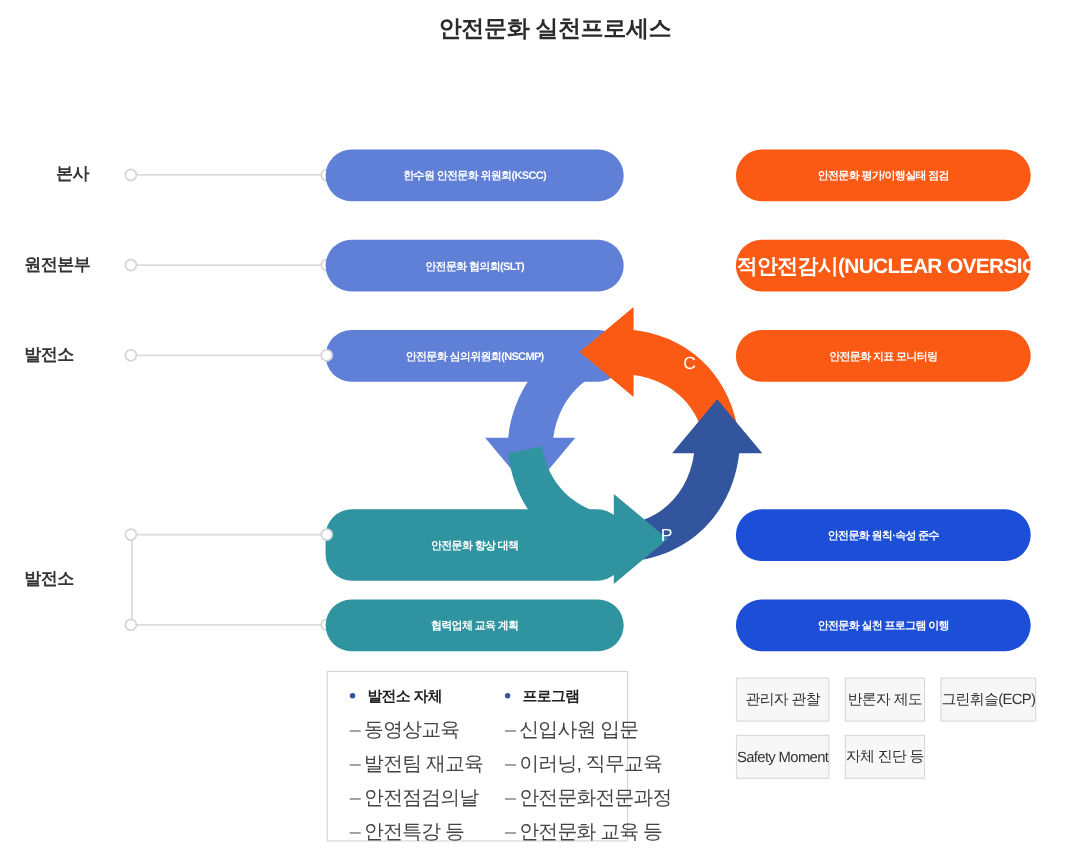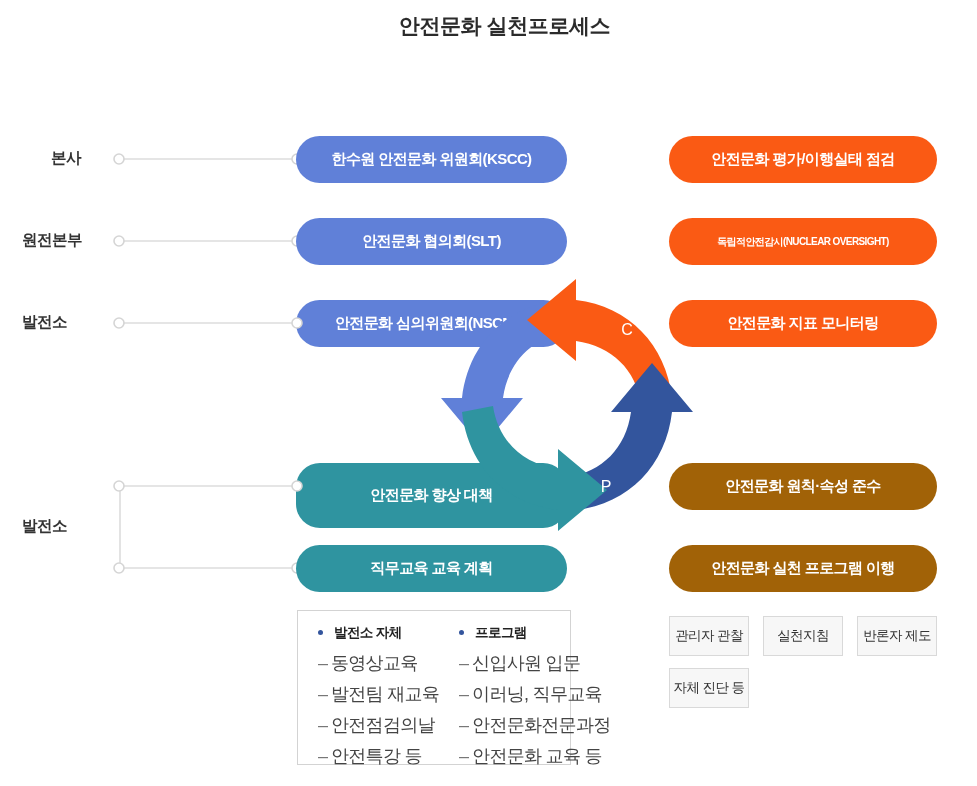--- a/index.html
+++ b/index.html
@@ -53,32 +53,32 @@
     z-index: 4;
   }
   
   .pill {
     position: absolute;
     display: flex;
     align-items: center;
     justify-content: center;
     border-radius: 24px;
     color: #ffffff;
-    font-size: 15px;
+    font-size: 10px;
     font-weight: 700;
     letter-spacing: -0.6px;
     white-space: nowrap;
     z-index: 4;
     box-sizing: border-box;
     padding: 0 10px;
   }
   .pill.blue  { background: #6080d8; }
   .pill.org   { background: #fa5a14; }
   .pill.teal  { background: #2f94a0; }
-  .pill.navy  { background: #a16207; text-align: center; }
+  .pill.navy  { background: #1d4ed8; text-align: center; }
   
   .pill.under { z-index: 1; }
   
   .bullet-panel {
     position: absolute;
     left: 297px;
     top: 610px;
     width: 274px;
     height: 155px;
     border: 1px solid #d3d3d3;
@@ -186,24 +186,24 @@
 
   <div class="row-label" style="left:8px; top:148px;margin-left:43px;">본사</div>
   <div class="row-label" style="left:22px; top:230px;">원전본부</div>
   <div class="row-label" style="left:22px; top:312px;">발전소</div>
   <div class="row-label" style="left:22px; top:516px;">발전소</div>
 
   <div class="pill blue" style="left:296px; top:136px; width:271px; height:47px;">한수원 안전문화 위원회(KSCC)</div>
   <div class="pill blue" style="left:296px; top:218px; width:271px; height:47px;">안전문화 협의회(SLT)</div>
   <div class="pill blue under" style="left:296px; top:300px; width:271px; height:47px;">안전문화 심의위원회(NSCMP)</div>
   <div class="pill teal under" style="left:296px; top:463px; width:271px; height:65px;">안전문화 향상 대책</div>
-  <div class="pill teal" style="left:296px; top:545px; width:271px; height:47px;">직무교육 교육 계획</div>
+  <div class="pill teal" style="left:296px; top:545px; width:271px; height:47px;">협력업체 교육 계획</div>
 
   <div class="pill org" style="left:669px; top:136px; width:268px; height:47px;">안전문화 평가/이행실태 점검</div>
-  <div class="pill org" style="left:669px; top:218px; width:268px; height:47px; font-size:10px;">독립적안전감시(NUCLEAR OVERSIGHT)</div>
+  <div class="pill org" style="left:669px; top:218px; width:268px; height:47px; font-size:19px;">독립적안전감시(NUCLEAR OVERSIGHT)</div>
   <div class="pill org under" style="left:669px; top:300px; width:268px; height:47px;">안전문화 지표 모니터링</div>
   <div class="pill navy under" style="left:669px; top:463px; width:268px; height:47px;">안전문화 원칙·속성 준수</div>
   <div class="pill navy" style="left:669px; top:545px; width:268px; height:47px;">안전문화 실천 프로그램 이행</div>
 
   <svg class="layer" id="wheel-layer" viewBox="0 0 977 786">
 
     <g>
       <path d="M 560 300
                C 505 306, 468 345, 462 398
                L 441 398
@@ -265,18 +265,19 @@
       <div class="bullet-head">프로그램</div>
       <div class="bullet-item">신입사원 입문</div>
       <div class="bullet-item">이러닝, 직무교육</div>
       <div class="bullet-item">안전문화전문과정</div>
       <div class="bullet-item">안전문화 교육 등</div>
     </div>
   </div>
 
   <div class="tag-grid">
     <div class="tag-cell">관리자 관찰</div>
-    <div class="tag-cell">실천지침</div>
     <div class="tag-cell">반론자 제도</div>
+    <div class="tag-cell">그린휘슬(ECP)</div>
+    <div class="tag-cell">Safety Moment</div>
     <div class="tag-cell">자체 진단 등</div>
   </div>
 
 </div>
 
 </body></html>

